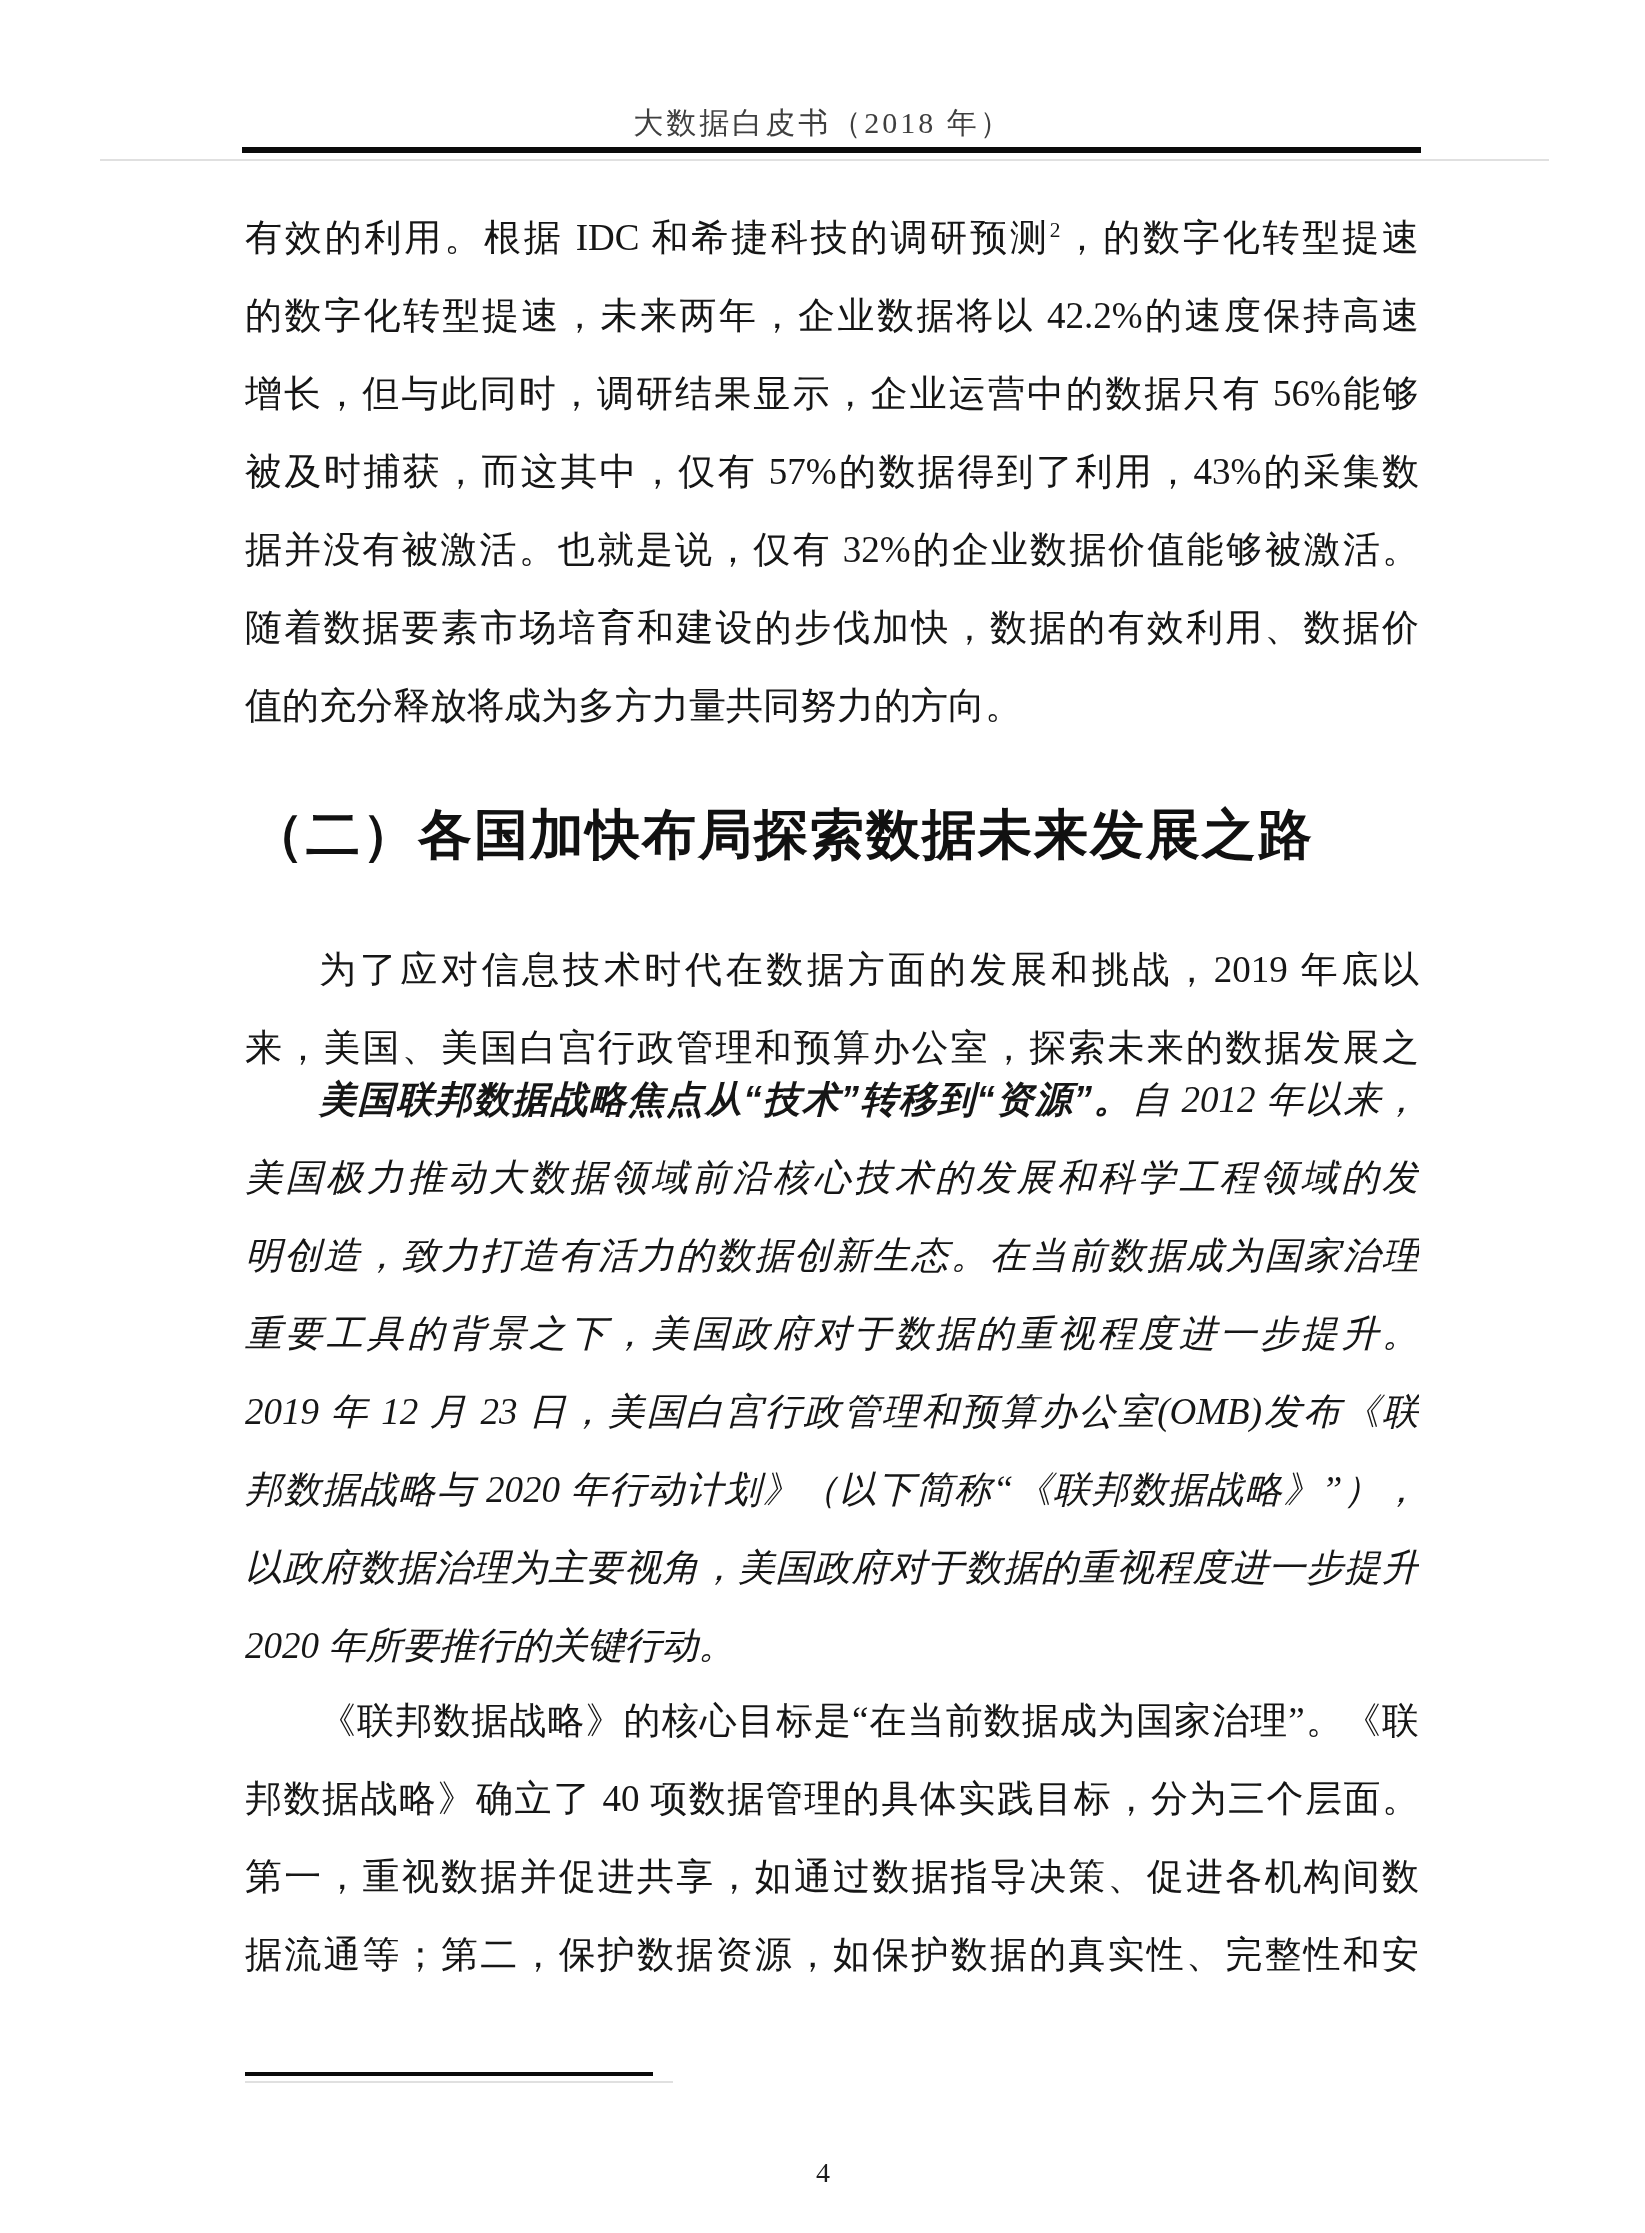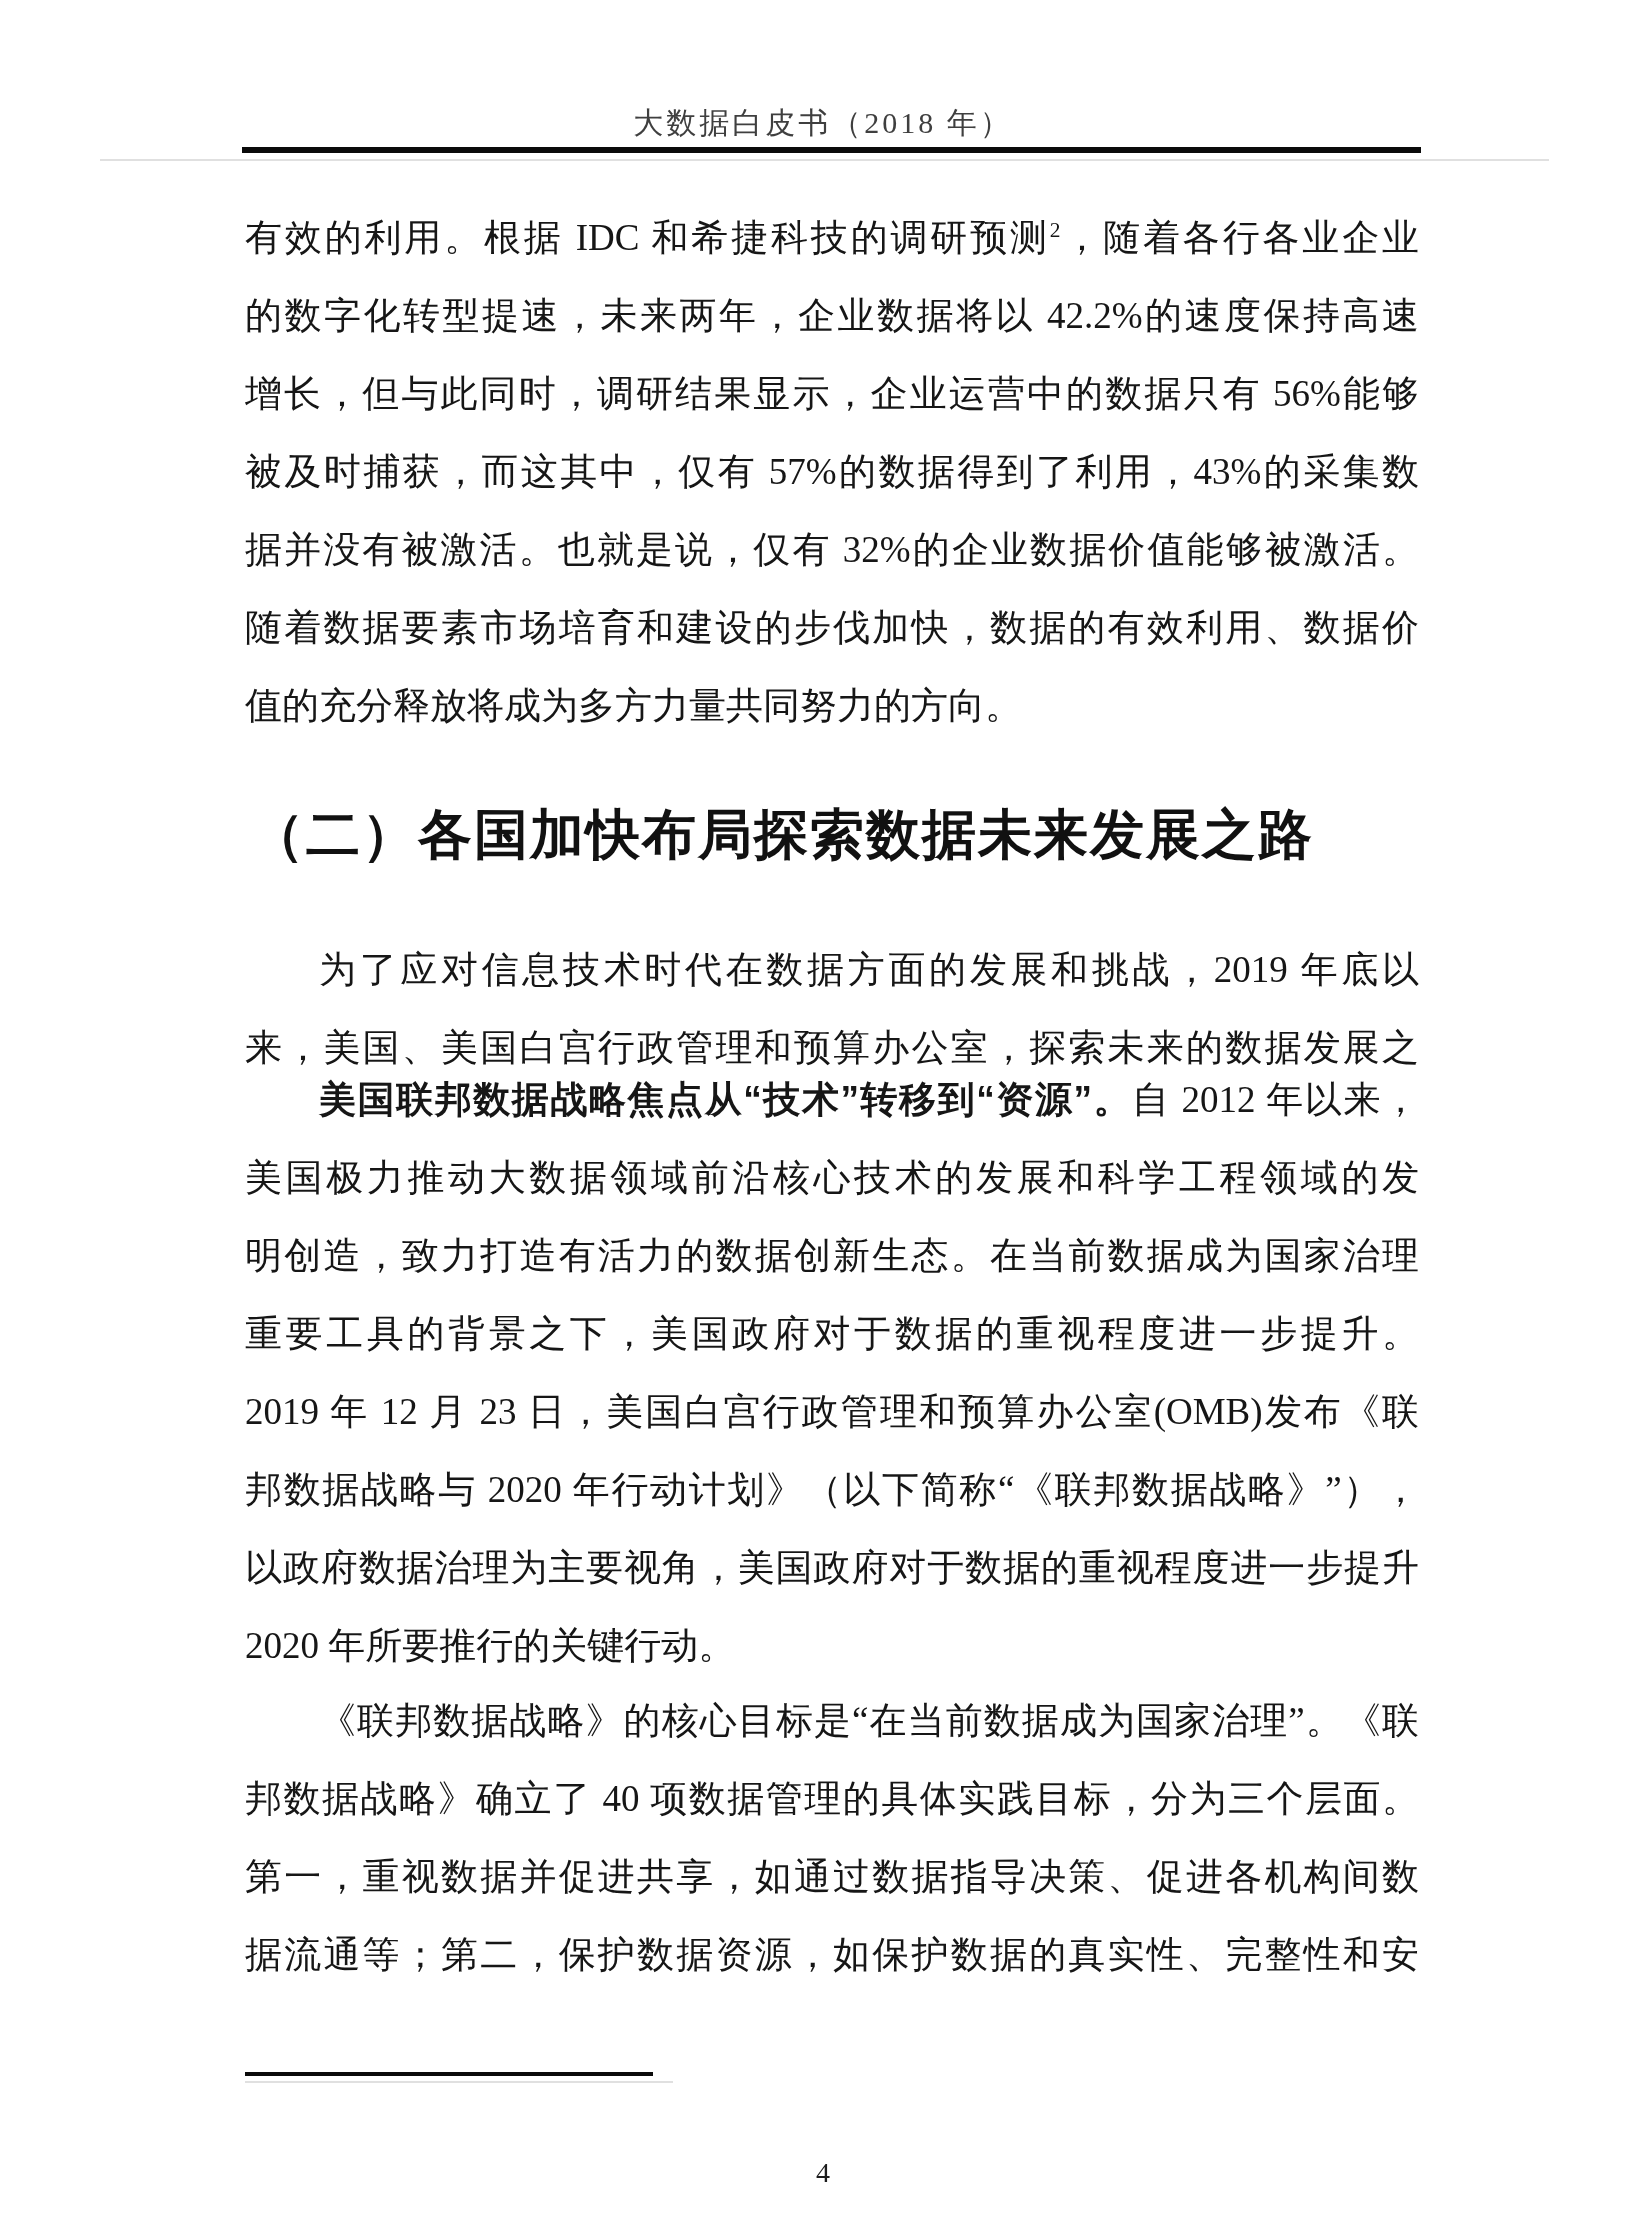--- a/index.html
+++ b/index.html
@@ -45,21 +45,21 @@
     background: #e0e0e0;
   }
   
   .para {
     position: absolute;
     left: 245px;
     width: 1174px;
   }
   .p1 { top: 199px; }
   .p2 { top: 931px; }
-  .p3 { top: 1061px; }
+  .p3 { top: 1061px; font-style: italic; }
   .p4 { top: 1682px; }
   .line {
     height: 78px;
     line-height: 78px;
     font-size: 37px;
     text-align: justify;
     text-align-last: justify;
     white-space: normal;
     overflow: hidden;
   }
@@ -135,21 +135,21 @@
 </head>
 <body>
 
 <div class="page">
 
   <div class="header-title">大数据白皮书（2018 年）</div>
   <div class="header-rule"></div>
   <div class="header-rule-shadow"></div>
 
   <div class="para p1">
-      <div class="line"><span>有效的利用。根据 IDC 和希捷科技的调研预测</span><span class="sup">2</span><span>，随着各行各业企业</span></div>
+      <div class="line"><span>有效的利用。根据 IDC 和希捷科技的调研预测</span><span class="sup">2</span><span>，的数字化转型提速</span></div>
       <div class="line"><span>的数字化转型提速，未来两年，企业数据将以 42.2%的速度保持高速</span></div>
       <div class="line"><span>增长，但与此同时，调研结果显示，企业运营中的数据只有 56%能够</span></div>
       <div class="line"><span>被及时捕获，而这其中，仅有 57%的数据得到了利用，43%的采集数</span></div>
       <div class="line"><span>据并没有被激活。也就是说，仅有 32%的企业数据价值能够被激活。</span></div>
       <div class="line"><span>随着数据要素市场培育和建设的步伐加快，数据的有效利用、数据价</span></div>
       <div class="line no-fill"><span>值的充分释放将成为多方力量共同努力的方向。</span></div>
     </div>
 
   <h2 class="section-heading">（二）各国加快布局探索数据未来发展之路</h2>
 

